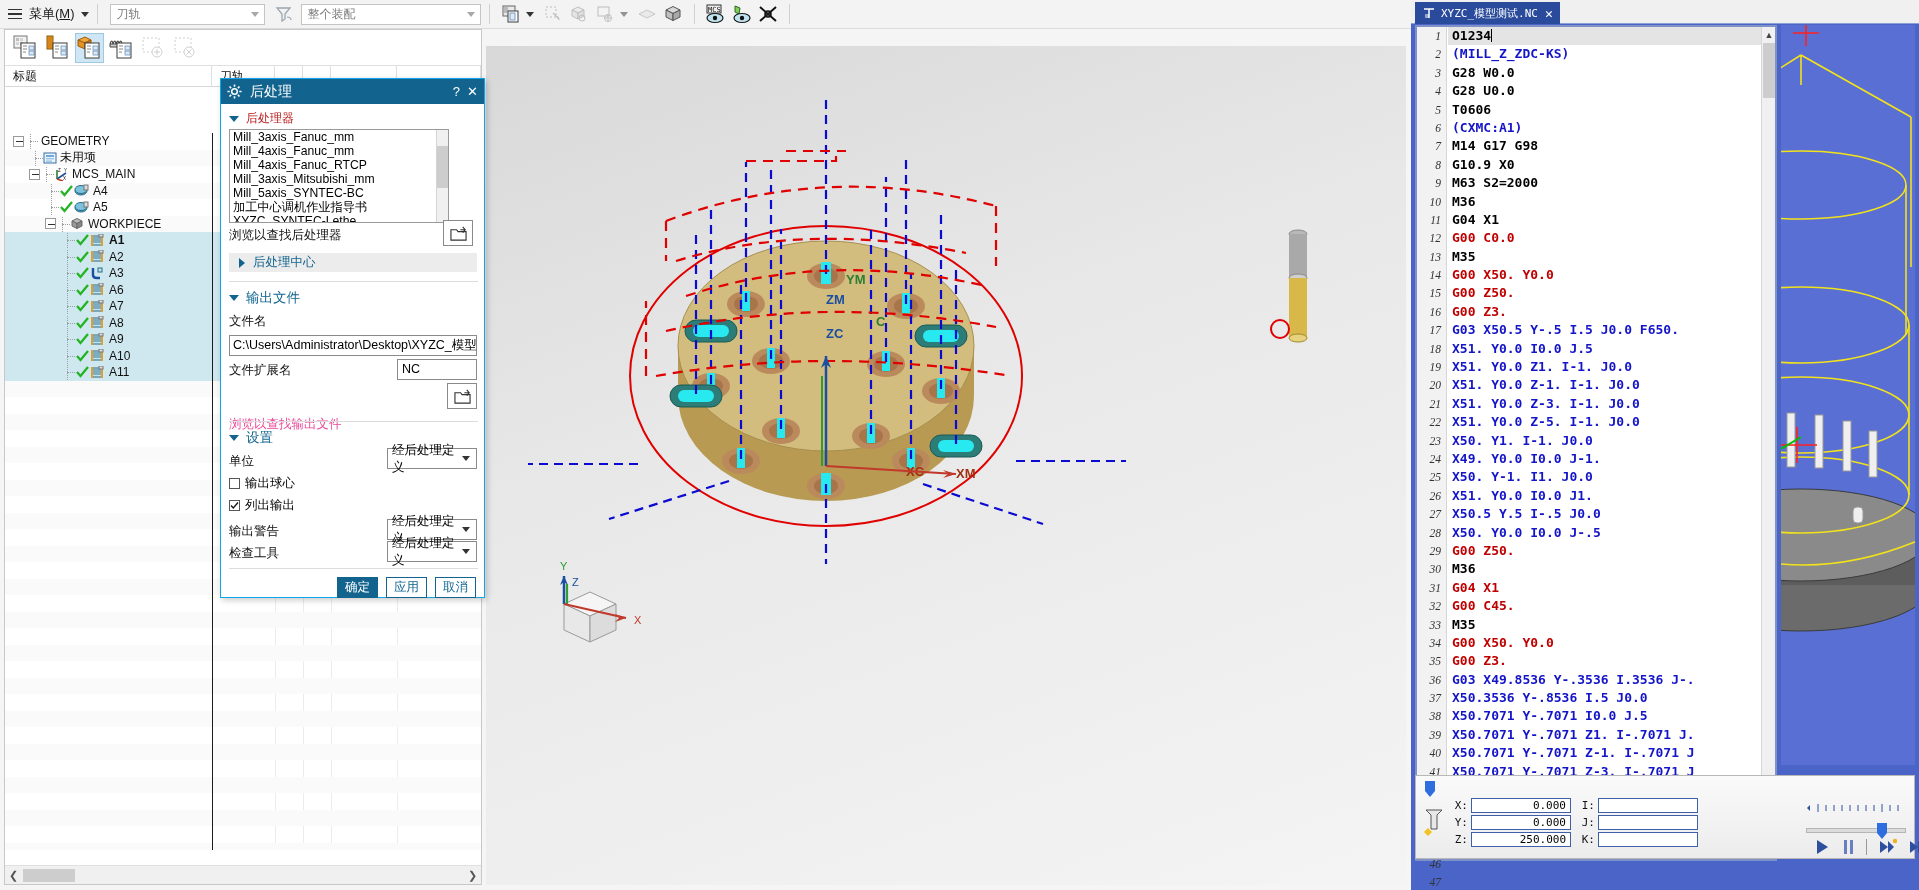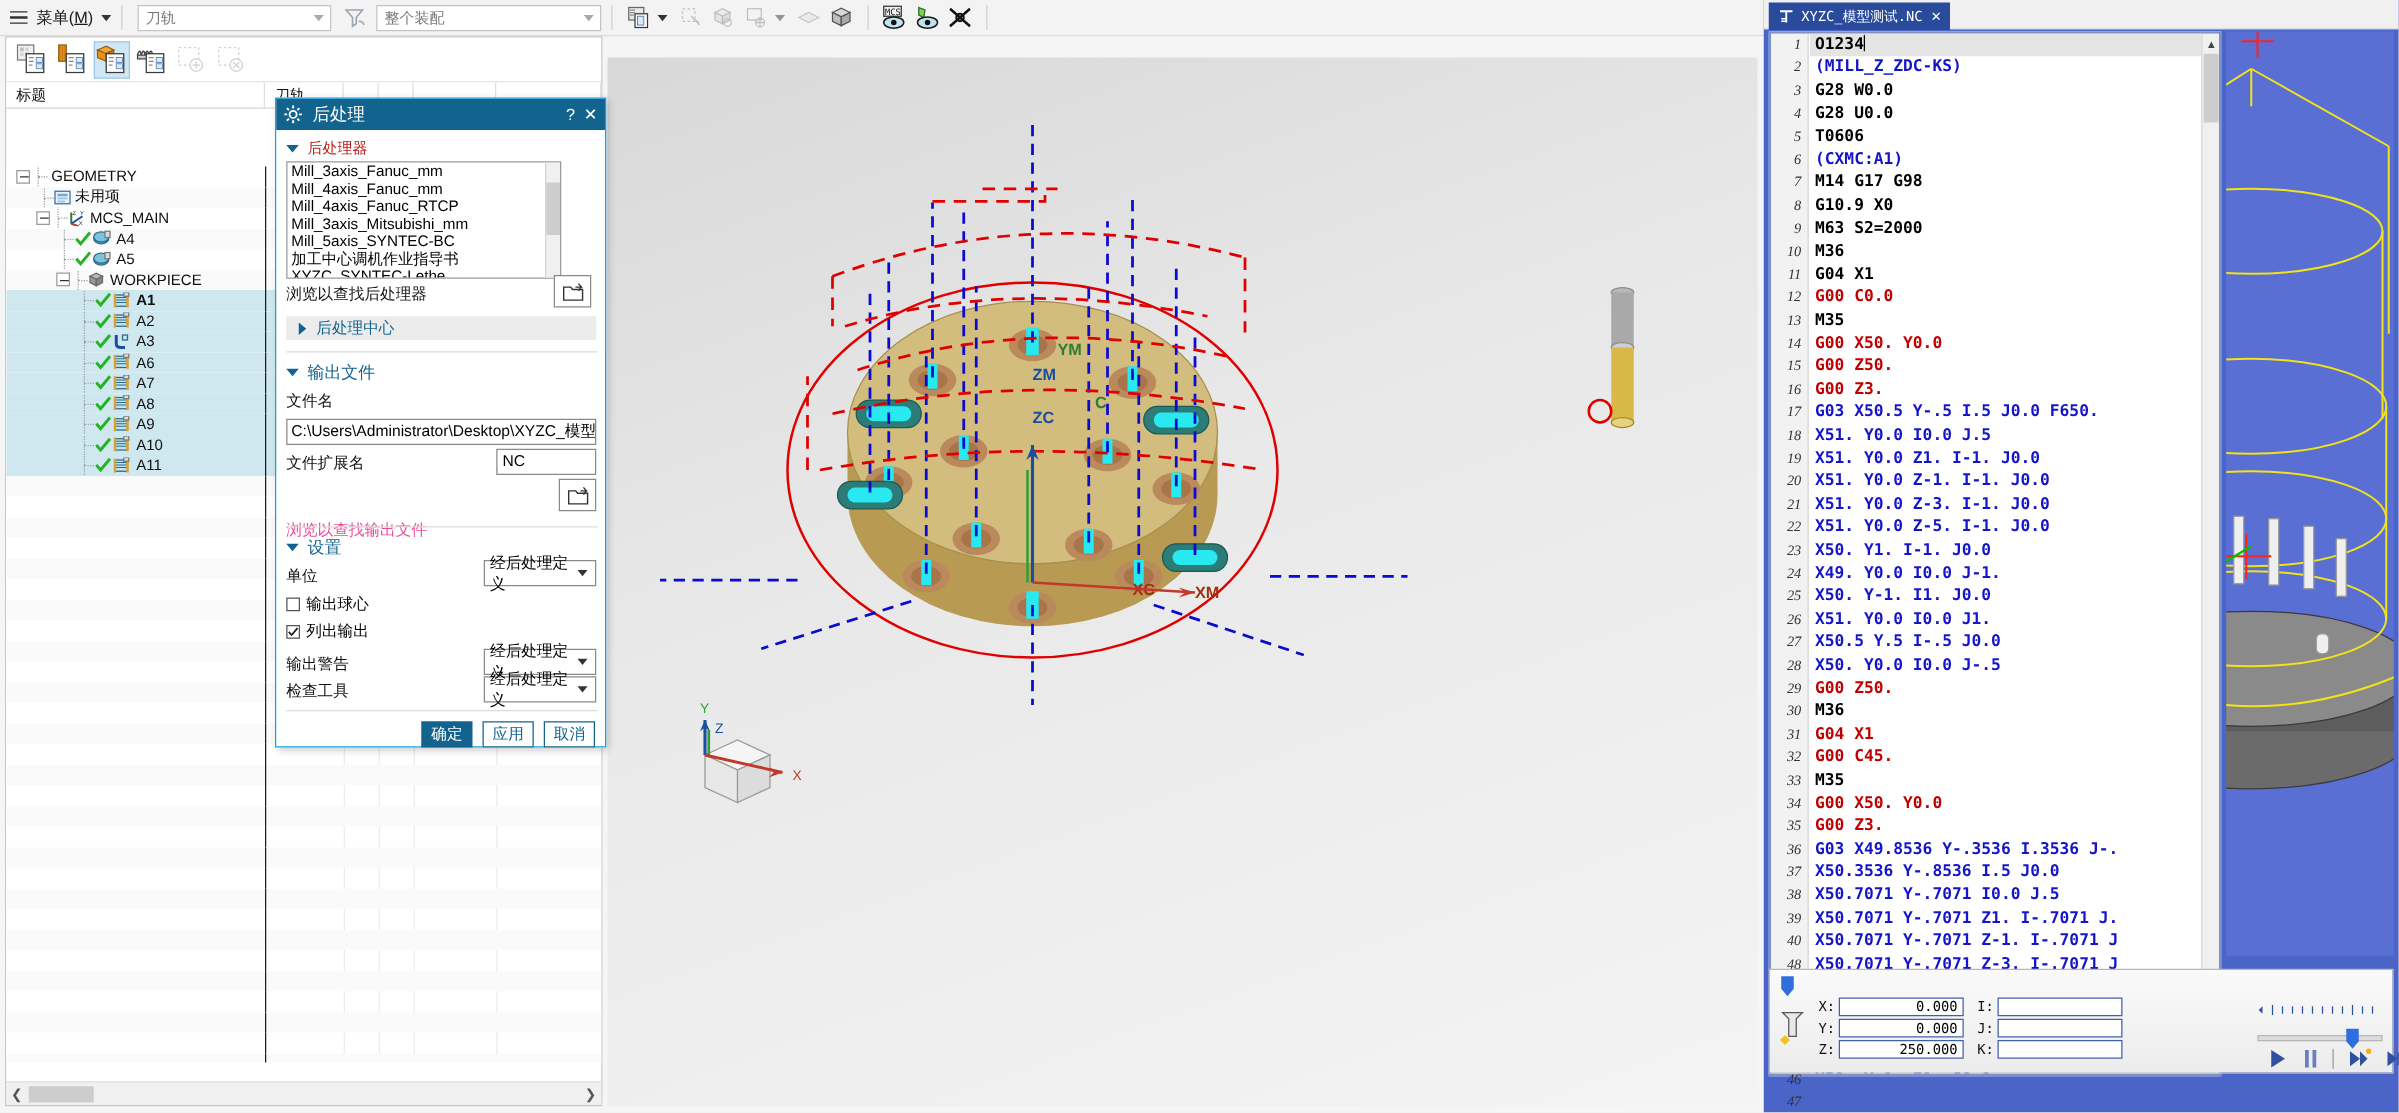--- a/index.html
+++ b/index.html
@@ -1379,21 +1379,21 @@
             <div class="gline">31</div>
             <div class="gline">32</div>
             <div class="gline">33</div>
             <div class="gline">34</div>
             <div class="gline">35</div>
             <div class="gline">36</div>
             <div class="gline">37</div>
             <div class="gline">38</div>
             <div class="gline">39</div>
             <div class="gline">40</div>
-            <div class="gline">48</div>
+            <div class="gline">41</div>
             <div class="gline">42</div>
             <div class="gline">43</div>
             <div class="gline">44</div>
             <div class="gline">45</div>
             <div class="gline">46</div>
             <div class="gline">47</div>
           </div>
       </div>
       <div id="code-area">
         <div id="code-lines">

